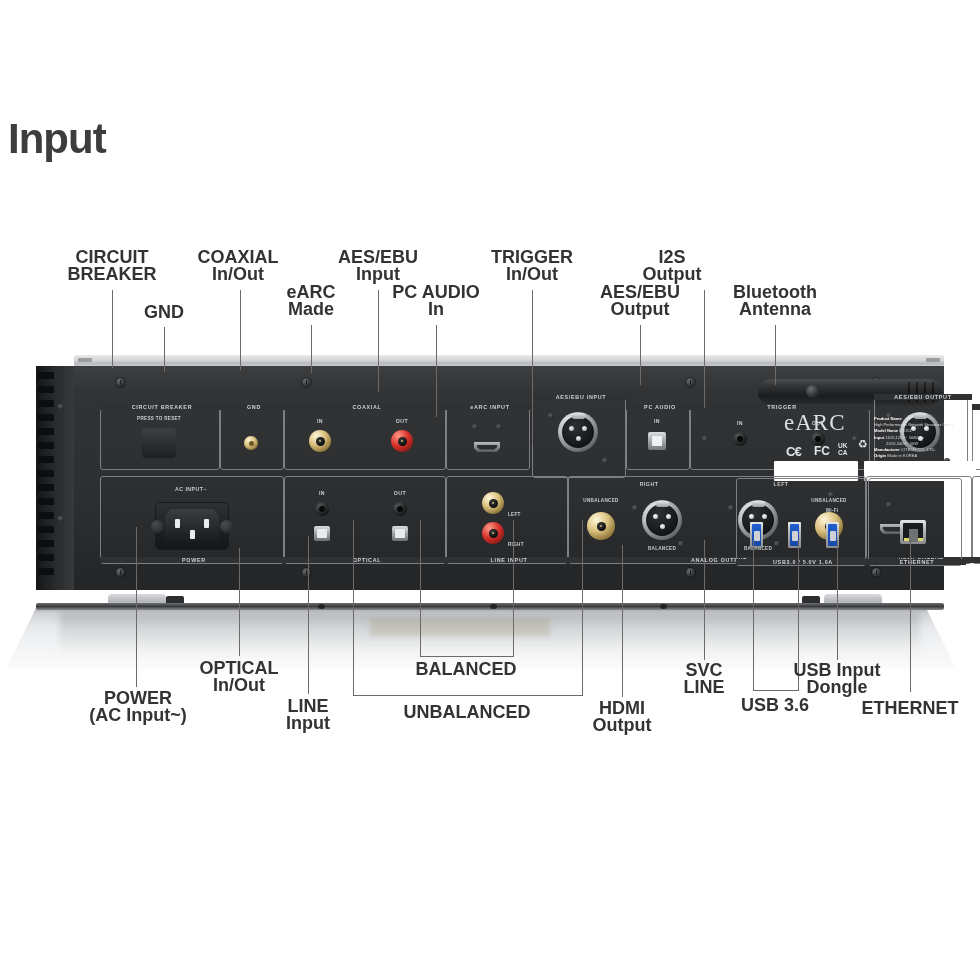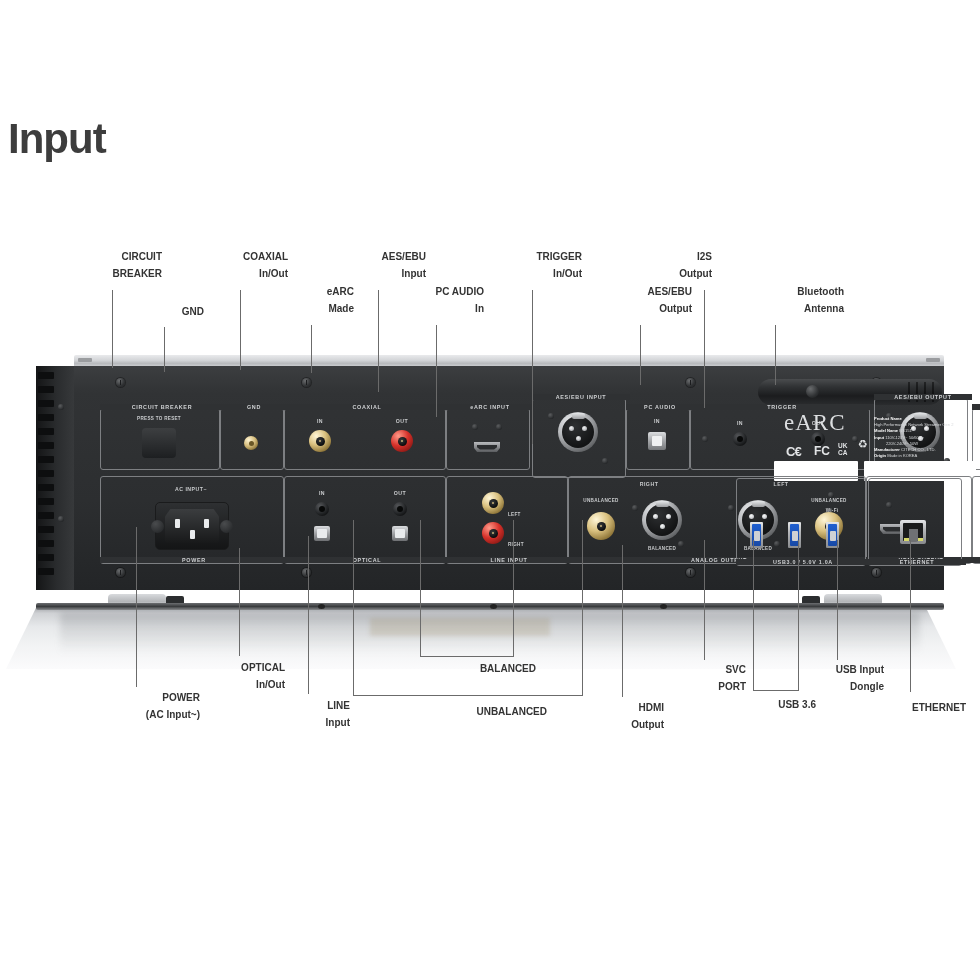--- a/index.html
+++ b/index.html
@@ -7,22 +7,22 @@
   body{width:980px;height:980px;position:relative;overflow:hidden;
        font-family:"Liberation Sans","DejaVu Sans",sans-serif;color:#3a3a3a;}
 
   #stage{position:absolute;left:0;top:0;width:980px;height:980px;}
 
   
   #page-title{position:absolute;left:8px;top:118px;font-size:42px;font-weight:bold;
               letter-spacing:-1px;color:#3d3d3d;line-height:1;}
 
   
-  .callout{position:absolute;font-size:10px;font-weight:bold;line-height:16.5px;
-           color:#333;text-align:right;white-space:pre-line;}
+  .callout{position:absolute;font-size:18px;font-weight:bold;line-height:16.5px;
+           color:#333;text-align:center;white-space:pre-line;}
 
   
   .lead{position:absolute;background:#6b6b6b;width:1px;}
 
   
   .bracket{position:absolute;border:1px solid #6b6b6b;border-top:none;}
 
   
   #device{position:absolute;left:36px;top:355px;width:908px;height:252px;}
 
@@ -493,21 +493,21 @@
   <div class="lead" style="left:532px;top:290px;height:154px"></div>
 
   <div class="callout" style="left:588px;top:284px;width:104px">AES/EBU
 Output</div>
   <div class="lead" style="left:640px;top:325px;height:60px"></div>
 
   <div class="callout" style="left:632px;top:249px;width:80px">I2S
 Output</div>
   <div class="lead" style="left:704px;top:290px;height:118px"></div>
 
-  <div class="callout" style="left:748px;top:284px;width:96px">Bluetooth
+  <div class="callout" style="left:727px;top:284px;width:96px">Bluetooth
 Antenna</div>
   <div class="lead" style="left:775px;top:325px;height:60px"></div>
 
   <div class="lead" style="left:136px;top:527px;height:160px"></div>
   <div class="callout" style="left:76px;top:690px;width:124px">POWER
 (AC Input~)</div>
 
   <div class="lead" style="left:239px;top:548px;height:108px"></div>
   <div class="callout" style="left:193px;top:660px;width:92px">OPTICAL
 In/Out</div>
@@ -521,21 +521,21 @@
 
   <div class="bracket" style="left:353px;top:520px;width:228px;height:175px"></div>
   <div class="callout" style="left:387px;top:704px;width:160px">UNBALANCED</div>
 
   <div class="lead" style="left:622px;top:545px;height:152px"></div>
   <div class="callout" style="left:580px;top:700px;width:84px">HDMI
 Output</div>
 
   <div class="lead" style="left:704px;top:540px;height:120px"></div>
   <div class="callout" style="left:662px;top:662px;width:84px">SVC
-PORT</div>
+LINE</div>
 
   <div class="bracket" style="left:753px;top:540px;width:44px;height:150px"></div>
   <div class="callout" style="left:734px;top:697px;width:82px">USB 3.6</div>
 
   <div class="lead" style="left:837px;top:540px;height:120px"></div>
   <div class="callout" style="left:790px;top:662px;width:94px">USB Input
 Dongle</div>
 
   <div class="lead" style="left:910px;top:540px;height:152px"></div>
   <div class="callout" style="left:854px;top:700px;width:112px">ETHERNET</div>

